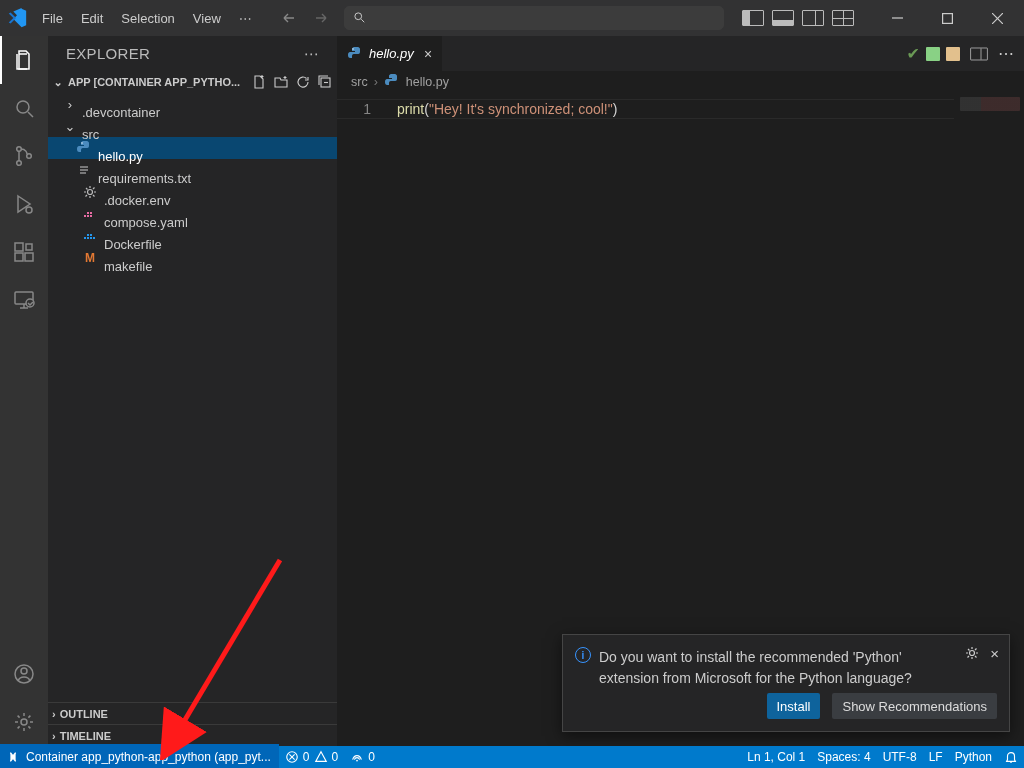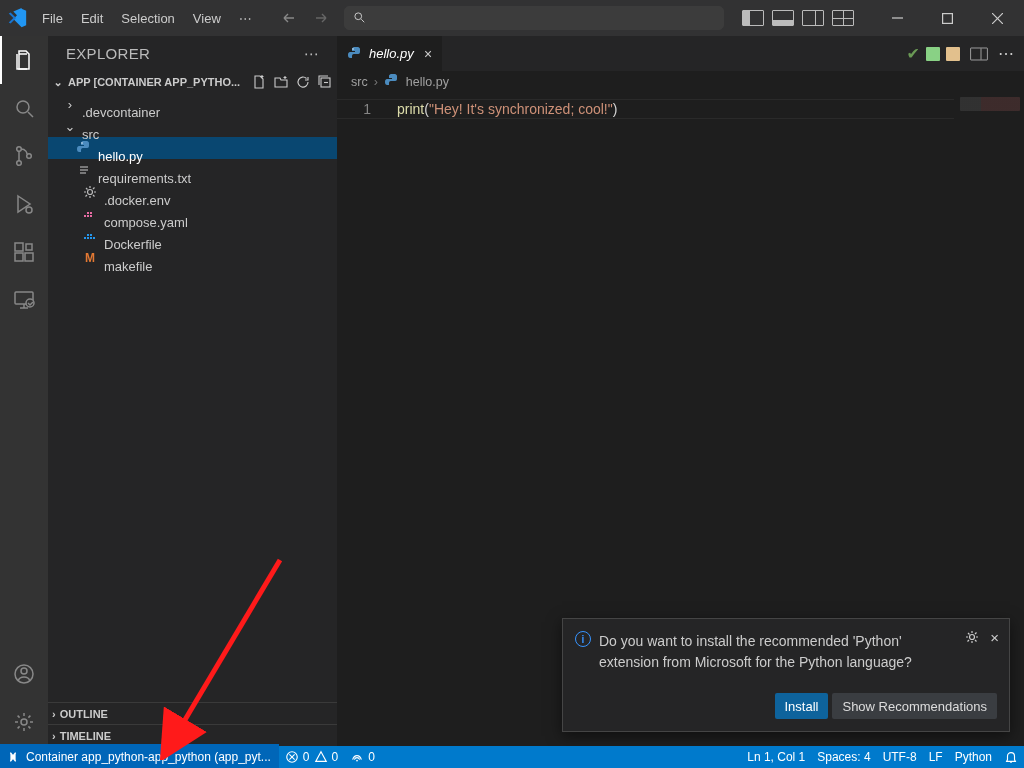--- a/index.html
+++ b/index.html
@@ -68,21 +68,21 @@
   .tok-par { color:#d4d4d4;}
   .tok-str { color:#ce9178;}
   .minimap { position:absolute; top:4px; right:4px; width:60px; height:14px; background:linear-gradient(90deg,#555 0%,#555 35%,#774444 35%,#774444 100%); opacity:.35; border-radius:1px;}
 
   
   .notif { position:absolute; right:14px; bottom:36px; width:448px; background:#252526; border:1px solid #454545; box-shadow:0 4px 14px rgba(0,0,0,.5); padding:12px 12px 12px 12px; }
   .notif .top { display:flex; align-items:flex-start; gap:8px;}
   .notif .info-ic { width:16px; height:16px; border-radius:50%; border:1.5px solid #3794ff; color:#3794ff; display:flex; align-items:center; justify-content:center; font-size:10px; font-weight:700; flex:0 0 auto; }
   .notif .msg { font-size:14px; color:#ccc; line-height:1.5; padding-right:44px;}
   .notif .ctl { position:absolute; top:10px; right:10px; display:flex; gap:10px; color:#ccc;}
-  .notif .btns { margin-top:20px; display:flex; gap:4px; justify-content:flex-end;}
+  .notif .btns { margin-top:4px; display:flex; gap:12px; justify-content:flex-end;}
   .btn { height:26px; padding:0 10px; font-size:13px; border-radius:2px; display:flex; align-items:center; cursor:pointer; }
   .btn.primary { background:#0e639c; color:#fff; }
   .btn.secondary { background:#3a3d41; color:#ddd;}
 
   
   .statusbar { position:absolute; left:0; right:0; bottom:0; height:22px; background:#007acc; color:#fff; display:flex; align-items:center; font-size:12px;}
   .sb-remote { height:26px; background:#0066b8; display:flex; align-items:center; gap:6px; padding:0 8px 0 6px; max-width:300px;}
   .sb-remote .remtxt { white-space:nowrap; overflow:hidden; text-overflow:ellipsis;}
   .sb-item { padding:0 6px; display:flex; align-items:center; gap:4px; height:22px;}
   .sb-right { margin-left:auto; display:flex; align-items:center;}

